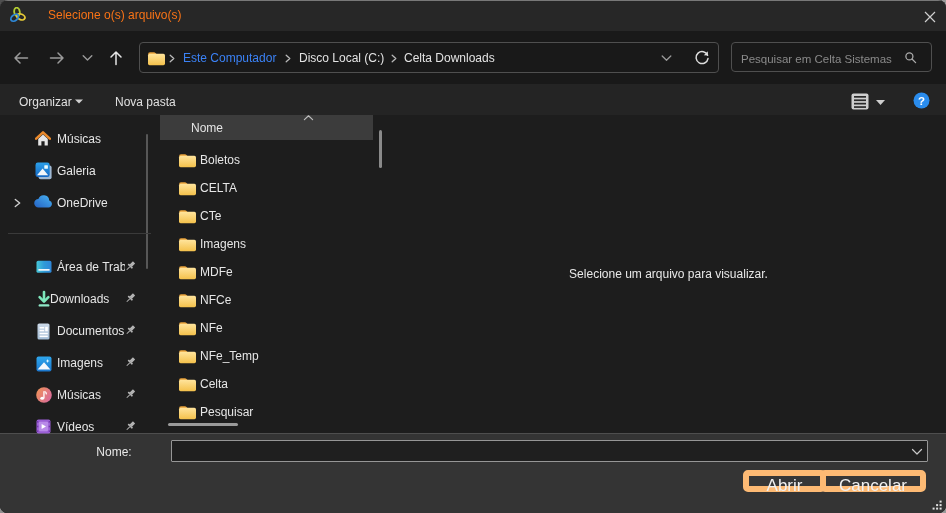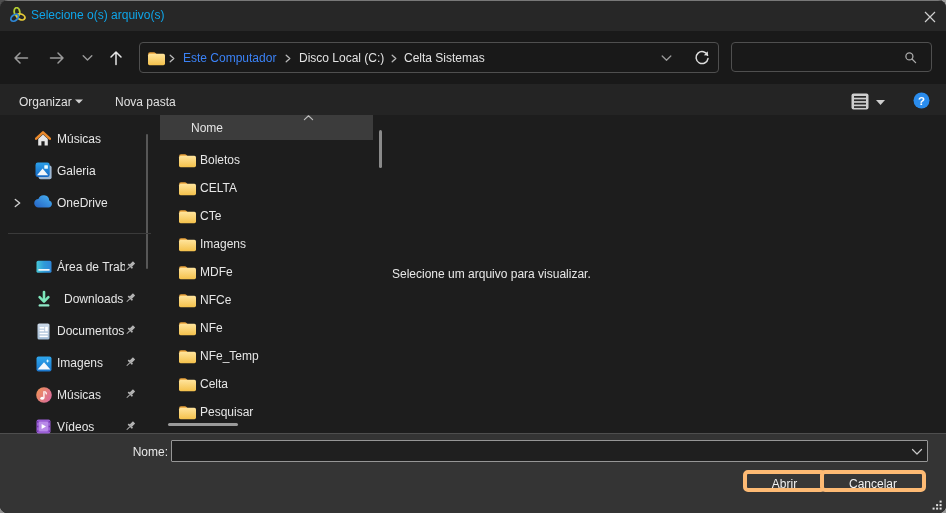--- a/index.html
+++ b/index.html
@@ -8,21 +8,21 @@
   .corner{width:14px;height:14px}
   #win{position:absolute;left:0;top:0;width:946px;height:513px;background:#1d1d1d;border-radius:8px;overflow:hidden;box-shadow:inset 0 1px 0 #6e6e6e,inset 1px 0 0 #2a2a2a,inset -1px 0 0 #2a2a2a,inset 0 -1px 0 #2a2a2a}
   .titlebar{left:0;top:0;width:946px;height:31px;background:#272727}
   .nav{left:0;top:31px;width:946px;height:53px;background:#191919}
   .toolbar{left:0;top:84px;width:946px;height:31px;background:#242424}
   .main{left:0;top:115px;width:946px;height:318px;background:#1d1d1d}
   .bottom{left:0;top:433px;width:946px;height:80px;background:#343434;border-top:1px solid #4e4e4e;box-sizing:border-box}
   .addrbar{left:139px;top:42px;width:580px;height:31px;border:1px solid #4f4f4f;border-radius:4px;box-sizing:border-box;background:#191919}
   .searchbox{left:731px;top:42px;width:201px;height:30px;border:1px solid #4f4f4f;border-radius:4px;box-sizing:border-box;background:#191919}
   .hdr{left:160px;top:115px;width:213px;height:25px;background:#3c3c3c}
-  .btn{top:470px;height:22px;background:#373737;border:4px solid #fdba74;border-radius:5px;box-sizing:border-box;text-align:center;line-height:20px;font-size:12px;color:#f0f0f0}
+  .btn{top:470px;height:22px;background:#373737;border:6px solid #fdba74;border-radius:5px;box-sizing:border-box;text-align:center;line-height:20px;font-size:17px;color:#f0f0f0}
   .input{left:171px;top:440px;width:757px;height:22px;background:#1f1f1f;border:1px solid #969696;border-radius:1px;box-sizing:border-box}
   .pin{left:125px;width:12px;height:12px}
 </style></head>
 <body>
 <div class="ab corner" style="left:0;top:0;background:#4f4f4f"></div>
 <div class="ab corner" style="left:932px;top:0;background:#9a9a9a"></div>
 <div class="ab corner" style="left:0;top:499px;background:#8f8f8f"></div>
 <div class="ab corner" style="left:932px;top:499px;background:#9a9a9a"></div>
 <div id="win">
 <div class="ab titlebar"></div>
@@ -32,39 +32,39 @@
 <div class="ab main"></div>
 <div class="ab bottom"></div>
 
 <div class="ab" style="left:9px;top:7px" id="applogo"><svg width="17" height="17" viewBox="0 0 17 17">
         <g fill="none" stroke-width="1.8" stroke-linecap="round">
           <ellipse cx="8.5" cy="4.9" rx="2.8" ry="4.3" stroke="#b2cc32" transform="rotate(-8 8.5 8.5)"></ellipse>
           <ellipse cx="8.5" cy="4.9" rx="2.8" ry="4.3" stroke="#e5c937" transform="rotate(112 8.5 8.5)"></ellipse>
           <ellipse cx="8.5" cy="4.9" rx="2.8" ry="4.3" stroke="#2e86d4" transform="rotate(232 8.5 8.5)"></ellipse>
         </g>
       </svg></div>
-<div class="ab t" style="left:31px;top:8px;color:#0ea5e9">Selecione o(s) arquivo(s)</div>
+<div class="ab t" style="left:48px;top:8px;color:#f97316">Selecione o(s) arquivo(s)</div>
 <div class="ab" style="left:924px;top:9px" id="closex"><svg width="12" height="12" viewBox="0 0 12 12">
         <path d="M1 1 L11 11 M11 1 L1 11" stroke="#cfcfcf" stroke-width="1.2" fill="none"></path>
       </svg></div>
 
 <div class="ab addrbar"></div>
 <div class="ab" style="left:147px;top:51px" id="bcfolder"><svg width="19" height="15" viewBox="0 0 19 15">
         <path d="M1 3.5 Q1 1.2 3 1.2 L7 1.2 Q7.9 1.2 8.5 1.9 L10 3.6 L1 3.6 Z" fill="#e9a138"></path>
         <rect x="1" y="2.8" width="17" height="11.4" rx="1.6" fill="url(#fgrad1)"></rect>
         <defs>
           <linearGradient id="fgrad1" x1="0" y1="0" x2="0" y2="1">
             <stop offset="0" stop-color="#ffe49c"></stop>
             <stop offset="1" stop-color="#f4c14b"></stop>
           </linearGradient>
         </defs>
       </svg></div>
 <div class="ab t" style="left:183px;top:51px;color:#3b82f6">Este Computador</div>
 <div class="ab t" style="left:299px;top:51px;color:#e3e3e3">Disco Local (C:)</div>
-<div class="ab t" style="left:404px;top:51px;color:#e3e3e3">Celta Sistemas</div>
+<div class="ab t" style="left:404px;top:51px;color:#e3e3e3">Celta Downloads</div>
 <div class="ab searchbox"></div>
 <div class="ab" id="navicons">
 <svg class="ab" style="left:13px;top:50px" width="16" height="16" viewBox="0 0 16 16">
         <path d="M14.5 8 H2 M7 3 L2 8 L7 13" stroke="#9a9a9a" stroke-width="1.5" fill="none" stroke-linecap="round" stroke-linejoin="round"></path>
       </svg>
 <svg class="ab" style="left:49px;top:50px" width="16" height="16" viewBox="0 0 16 16">
         <path d="M1.5 8 H14 M9 3 L14 8 L9 13" stroke="#9a9a9a" stroke-width="1.5" fill="none" stroke-linecap="round" stroke-linejoin="round"></path>
       </svg>
 <svg class="ab" style="left:82px;top:54px" width="11" height="8" viewBox="0 0 11 8">
         <path d="M1.2 1.8 L5.5 6 L9.8 1.8" stroke="#9a9a9a" stroke-width="1.4" fill="none" stroke-linecap="round" stroke-linejoin="round"></path>
@@ -86,20 +86,21 @@
       </svg>
 <svg class="ab" style="left:694px;top:50px" width="16" height="16" viewBox="0 0 16 16">
         <path d="M13.6 5.2 A6 6 0 1 0 14 8.6" stroke="#dedede" stroke-width="1.5" fill="none" stroke-linecap="round"></path>
         <path d="M13.8 1.2 L14 5.6 L9.8 5.3 Z" fill="#dedede"></path>
       </svg>
 <svg class="ab" style="left:904px;top:51px" width="14" height="14" viewBox="0 0 14 14">
         <circle cx="5.4" cy="5.4" r="3.5" stroke="#aaaaaa" stroke-width="1.3" fill="none"></circle>
         <path d="M8 8 L11.6 11.6" stroke="#aaaaaa" stroke-width="1.3" stroke-linecap="round"></path>
       </svg>
 </div>
+<div class="ab t" style="left:741px;top:52px;color:#8a8a8a;font-size:11.5px">Pesquisar em Celta Sistemas</div>
 
 <div class="ab t" style="left:19px;top:95px;color:#e0e0e0">Organizar</div>
 <div class="ab t" style="left:115px;top:95px;color:#e0e0e0">Nova pasta</div>
 <div class="ab" id="toolright">
 <svg class="ab" style="left:74px;top:98px" width="10" height="7" viewBox="0 0 10 7">
         <path d="M1 1.5 L5 5.5 L9 1.5 Z" fill="#cfcfcf"></path>
       </svg>
 <svg class="ab" style="left:851px;top:93px" width="18" height="17" viewBox="0 0 18 17">
         <rect x="0.5" y="0.5" width="17" height="16" rx="2" fill="#cfcfcf"></rect>
         <rect x="3" y="3" width="12" height="1.7" fill="#2a2a2a"></rect>
@@ -160,21 +161,21 @@
             <stop offset="1" stop-color="#2f86d8"></stop>
           </linearGradient>
         </defs>
       </svg>
 <div class="ab t" style="left:57px;top:260px;width:68px;overflow:hidden">Área de Traba</div>
 <svg class="ab" style="left:36px;top:290px" width="16" height="18" viewBox="0 0 16 18">
         <path d="M8 2 V10" stroke="#7de6bb" stroke-width="2.6" stroke-linecap="round"></path>
         <path d="M3.6 7.2 L8 11.6 L12.4 7.2" stroke="#7de6bb" stroke-width="2.6" fill="none" stroke-linecap="round" stroke-linejoin="round"></path>
         <rect x="2.6" y="14.2" width="10.8" height="2.4" rx="1.2" fill="#8fe8c8"></rect>
       </svg>
-<div class="ab t" style="left:64px;top:292px">Downloads</div>
+<div class="ab t" style="left:50px;top:292px">Downloads</div>
 <svg class="ab" style="left:37px;top:323px" width="13" height="17" viewBox="0 0 13 17">
         <rect x="0.5" y="0.5" width="12" height="16" rx="1.6" fill="url(#docg)"></rect>
         <rect x="2.6" y="4" width="4.6" height="1.5" fill="#fff"></rect>
         <rect x="2.6" y="6.8" width="4.6" height="1.5" fill="#fff"></rect>
         <rect x="8.2" y="3.8" width="2.6" height="4.5" fill="#fff"></rect>
         <rect x="2.6" y="9.8" width="8.2" height="1.5" fill="#fff"></rect>
         <rect x="2.6" y="12.6" width="8.2" height="1.5" fill="#fff"></rect>
         <defs>
           <linearGradient id="docg" x1="0" y1="0" x2="0" y2="1">
             <stop offset="0" stop-color="#ccd9e8"></stop>
@@ -376,23 +377,23 @@
           <linearGradient id="fg9" x1="0" y1="0" x2="0" y2="1">
             <stop offset="0" stop-color="#ffe49c"></stop>
             <stop offset="1" stop-color="#f4c14b"></stop>
           </linearGradient>
         </defs>
       </svg>
 <div class="ab t" style="left:200px;top:405px">Pesquisar</div>
 </div>
 <div class="ab" style="left:379px;top:130px;width:3px;height:38px;background:#8a8a8a;border-radius:2px"></div>
 <div class="ab" style="left:168px;top:423px;width:70px;height:3px;background:#9a9a9a;border-radius:2px"></div>
-<div class="ab t" style="left:392px;top:267px;width:553px;text-align:left;color:#e8e8e8">Selecione um arquivo para visualizar.</div>
-
-<div class="ab t" style="left:60px;top:445px;width:108px;text-align:right;color:#e8e8e8">Nome:</div>
+<div class="ab t" style="left:392px;top:267px;width:553px;text-align:center;color:#e8e8e8">Selecione um arquivo para visualizar.</div>
+
+<div class="ab t" style="left:60px;top:445px;width:108px;text-align:center;color:#e8e8e8">Nome:</div>
 <div class="ab input"></div>
 <svg class="ab" id="inputchev" style="left:911px;top:448px" width="12" height="8" viewBox="0 0 12 8">
       <path d="M1.5 1.5 L6 6 L10.5 1.5" stroke="#c8c8c8" stroke-width="1.2" fill="none" stroke-linecap="round" stroke-linejoin="round"></path>
     </svg>
 <div class="ab btn" style="left:743px;width:83px">Abrir</div>
 <div class="ab btn" style="left:820px;width:106px">Cancelar</div>
 <svg class="ab" id="grip" style="left:932px;top:500px" width="11" height="11" viewBox="0 0 11 11">
       <g fill="#e0e0e0">
         <rect x="7.6" y="0.6" width="2" height="2"></rect>
         <rect x="4.1" y="4.1" width="2" height="2"></rect>

